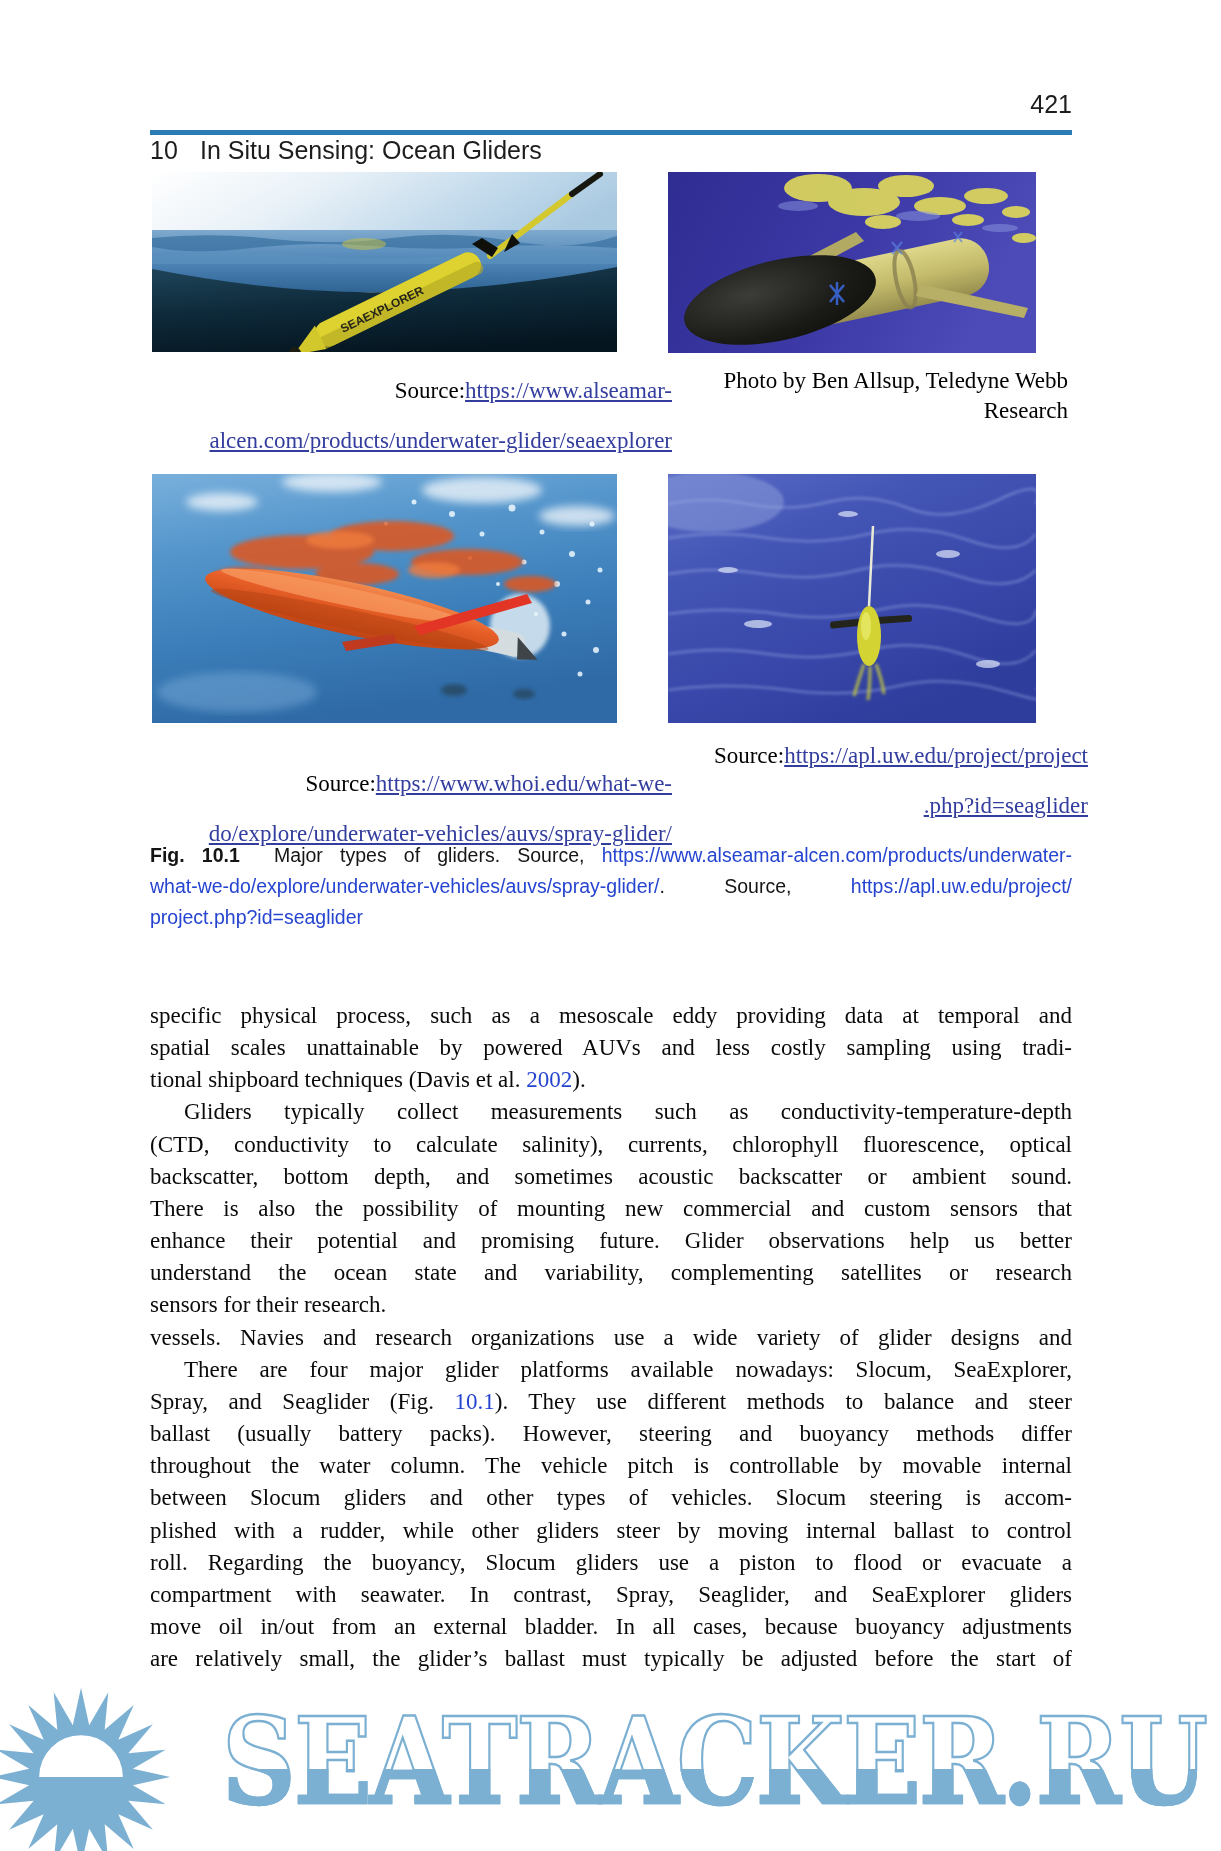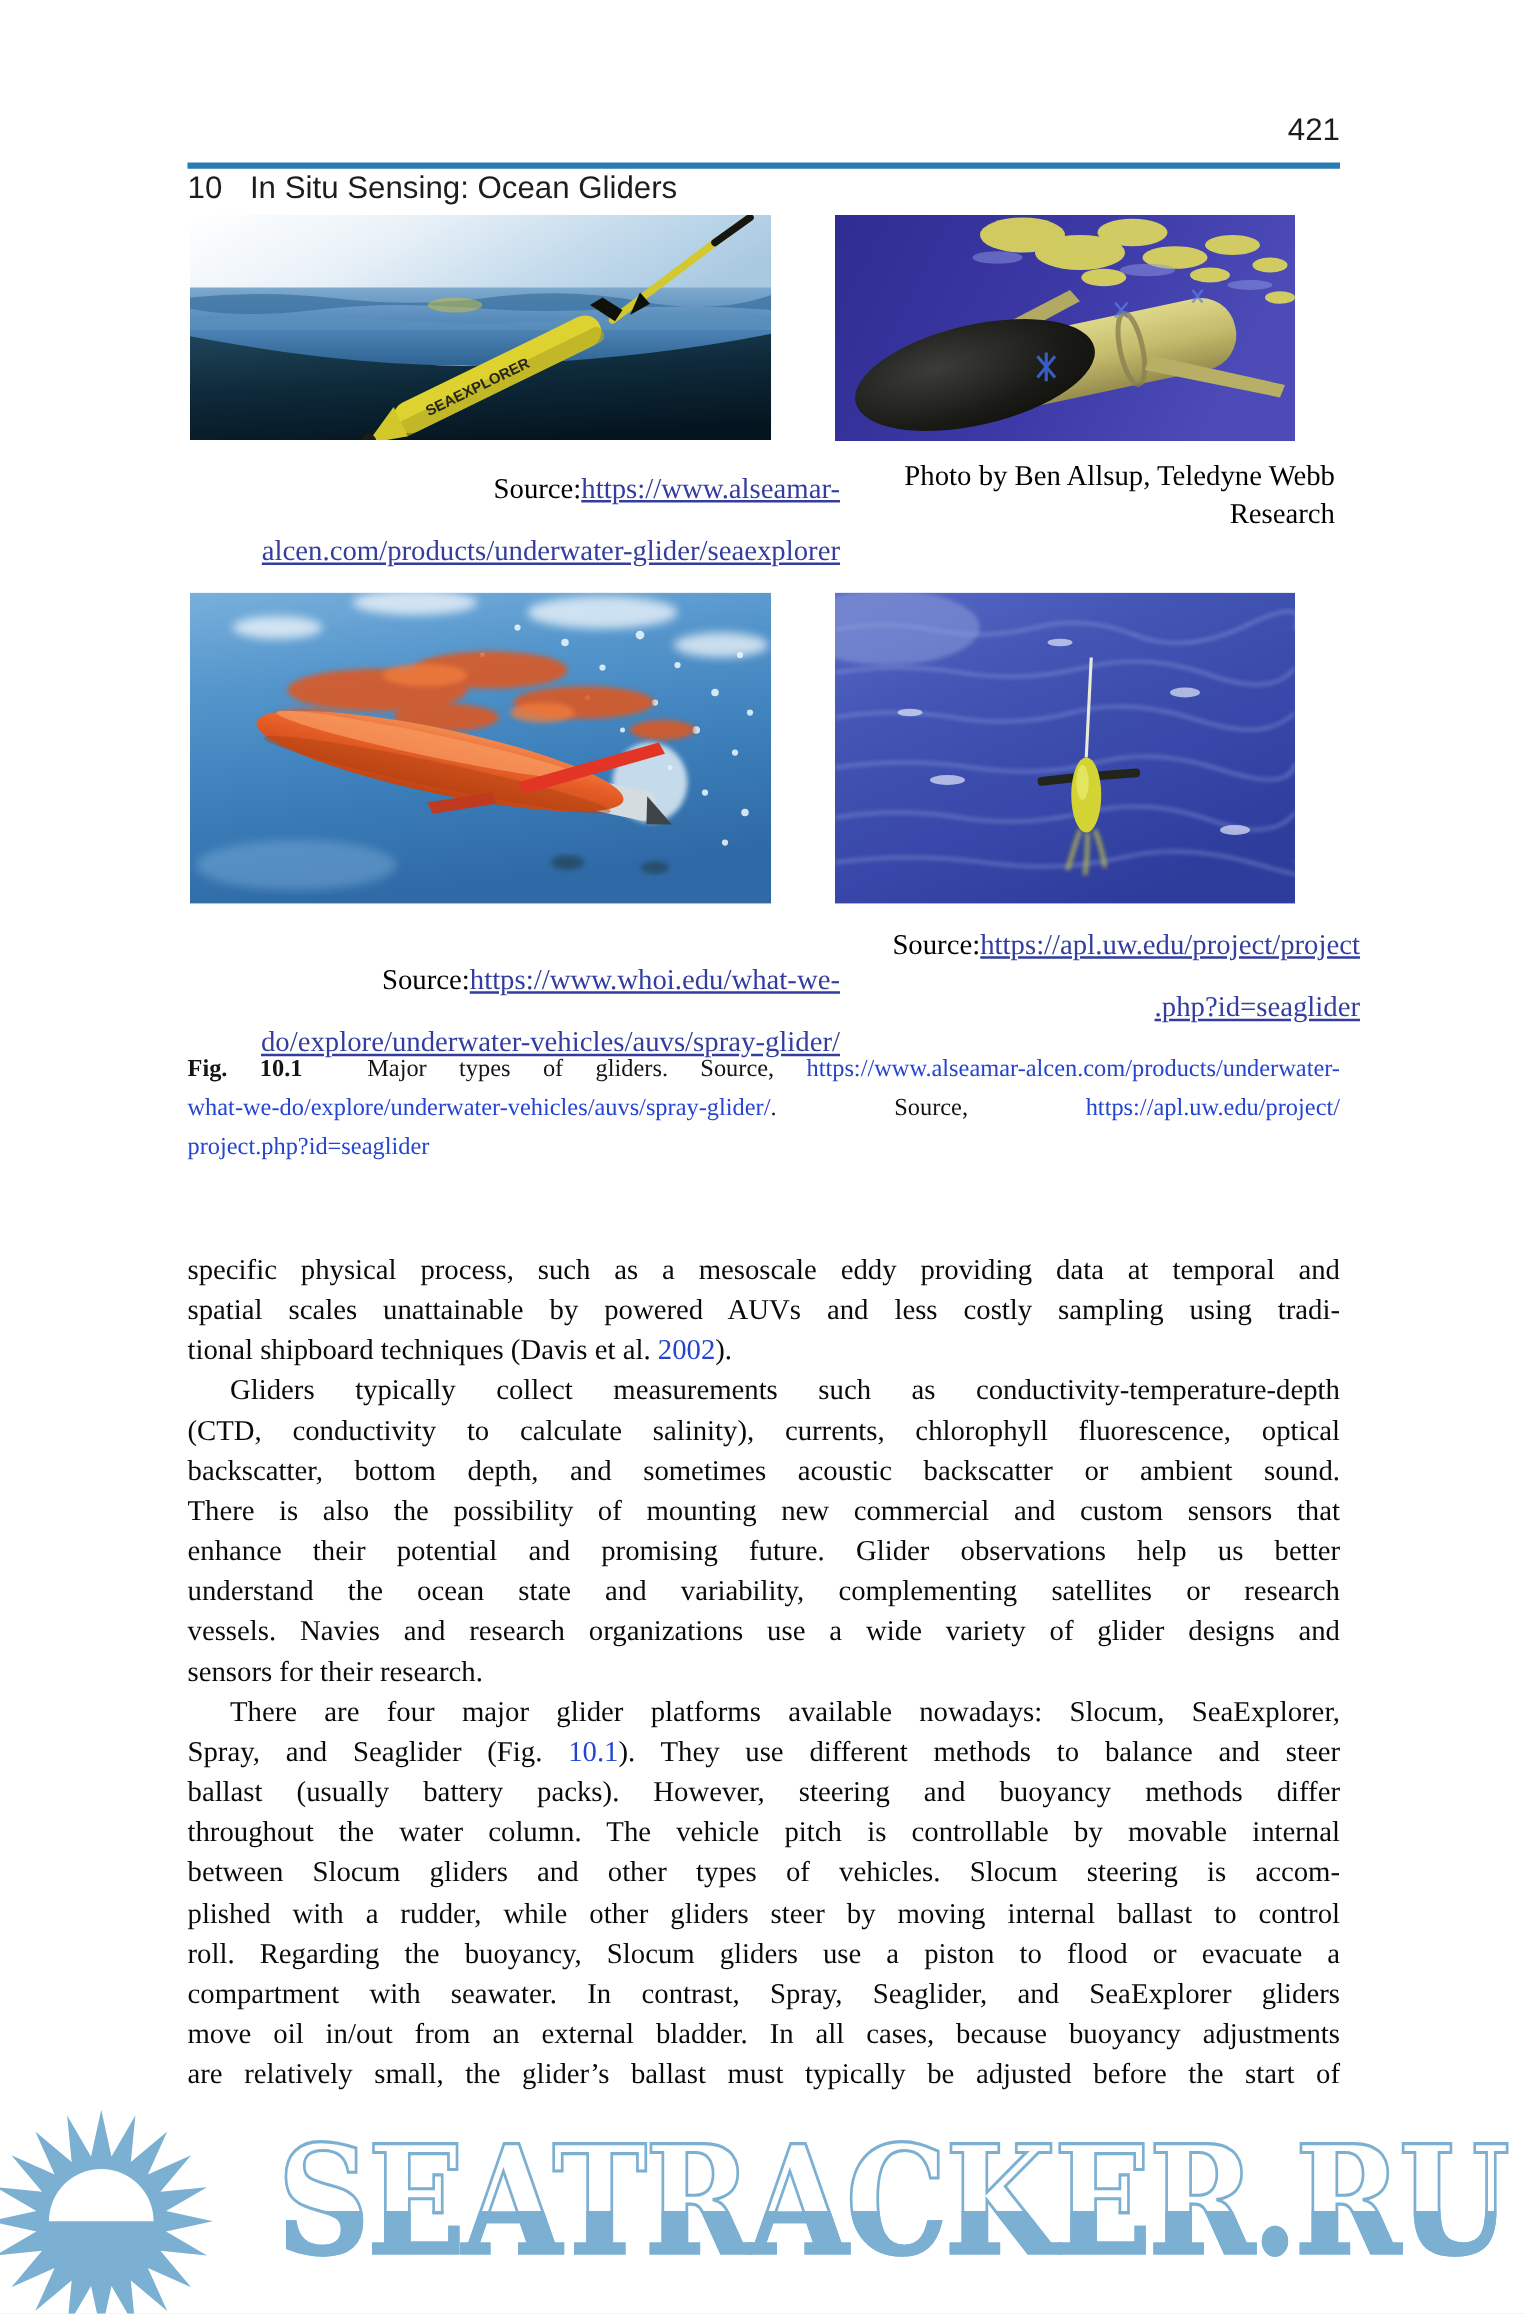--- a/index.html
+++ b/index.html
@@ -31,21 +31,21 @@
   .cap-1{left:152px; top:366px; width:520px;}
   .cap-2{left:668px; top:366px; width:400px;}
   .cap-3{left:152px; top:759px; width:520px;}
   .cap-4{left:668px; top:731px; width:420px;}
   .caption.spaced .cap-line{line-height:50px;}
   .caption.plain  .cap-line{line-height:30px;}
   .caption .lnk{color:var(--caplink,#333d9e); text-decoration:underline; cursor:pointer;}
   
   .figcaption{
     position:absolute; left:150px; top:840px; width:922px;
-    font-family:Liberation Serif, serif; font-size:19.5px; color:#151515;
+    font-family:Liberation Sans, sans-serif; font-size:19.5px; color:#151515;
   }
   .fc-line{line-height:31px; text-align:justify; text-align-last:justify;}
   .fc-line.last{text-align-last:left;}
   .figcaption .bold{font-weight:700;}
   .figcaption .lnk{color:var(--figlink,#2544d0); cursor:pointer;}
   
   .body-text{position:absolute; left:150px; top:1000px; width:922px; font-size:23px;}
   .b-line{line-height:32.15px; text-align:justify; text-align-last:justify;}
   .b-line.last{text-align-last:left;}
   .b-line.ind{padding-left:34px;}
@@ -323,22 +323,22 @@
   <div class="body-text">
       <div class="b-line"><span>specific physical process, such as a mesoscale eddy providing data at temporal and</span></div>
       <div class="b-line"><span>spatial scales unattainable by powered AUVs and less costly sampling using tradi-</span></div>
       <div class="b-line last"><span>tional shipboard techniques (Davis et al. </span><a class="lnk">2002</a><span>).</span></div>
       <div class="b-line ind"><span>Gliders typically collect measurements such as conductivity-temperature-depth</span></div>
       <div class="b-line"><span>(CTD, conductivity to calculate salinity), currents, chlorophyll fluorescence, optical</span></div>
       <div class="b-line"><span>backscatter, bottom depth, and sometimes acoustic backscatter or ambient sound.</span></div>
       <div class="b-line"><span>There is also the possibility of mounting new commercial and custom sensors that</span></div>
       <div class="b-line"><span>enhance their potential and promising future. Glider observations help us better</span></div>
       <div class="b-line"><span>understand the ocean state and variability, complementing satellites or research</span></div>
+      <div class="b-line last"><span>sensors for their research.</span></div>
       <div class="b-line"><span>vessels. Navies and research organizations use a wide variety of glider designs and</span></div>
-      <div class="b-line last"><span>sensors for their research.</span></div>
       <div class="b-line ind"><span>There are four major glider platforms available nowadays: Slocum, SeaExplorer,</span></div>
       <div class="b-line"><span>Spray, and Seaglider (Fig. </span><a class="lnk">10.1</a><span>). They use different methods to balance and steer</span></div>
       <div class="b-line"><span>ballast (usually battery packs). However, steering and buoyancy methods differ</span></div>
       <div class="b-line"><span>throughout the water column. The vehicle pitch is controllable by movable internal</span></div>
       <div class="b-line"><span>between Slocum gliders and other types of vehicles. Slocum steering is accom-</span></div>
       <div class="b-line"><span>plished with a rudder, while other gliders steer by moving internal ballast to control</span></div>
       <div class="b-line"><span>roll. Regarding the buoyancy, Slocum gliders use a piston to flood or evacuate a</span></div>
       <div class="b-line"><span>compartment with seawater. In contrast, Spray, Seaglider, and SeaExplorer gliders</span></div>
       <div class="b-line"><span>move oil in/out from an external bladder. In all cases, because buoyancy adjustments</span></div>
       <div class="b-line"><span>are relatively small, the glider’s ballast must typically be adjusted before the start of</span></div>

